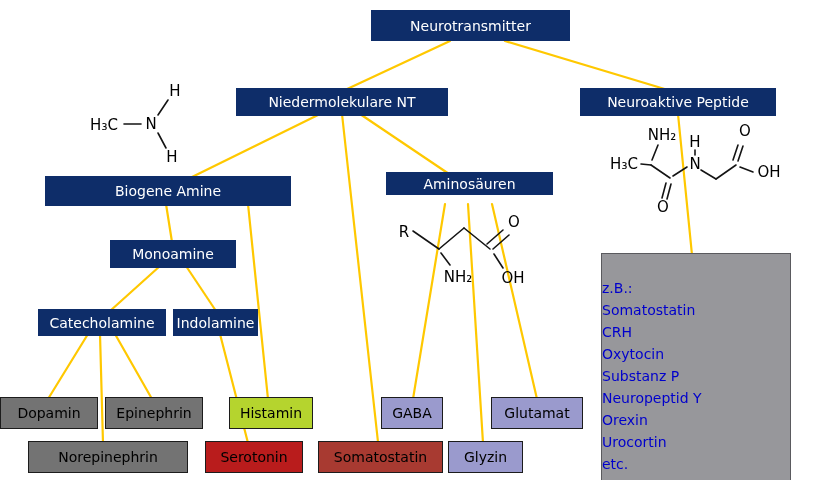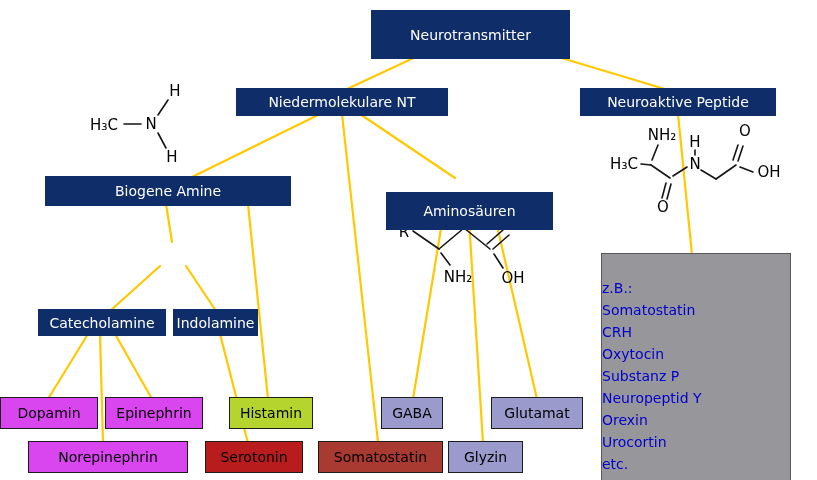--- a/index.html
+++ b/index.html
@@ -2,21 +2,21 @@
 <html><head>
 <meta charset="utf-8">
 <style>
   html,body{margin:0;padding:0;background:#ffffff;}
   body{font-family:"DejaVu Sans","Liberation Sans",sans-serif;}
   #canvas{position:relative;width:817px;height:480px;background:#ffffff;overflow:hidden;}
   #wires{position:absolute;left:0;top:0;z-index:1;}
   .node{position:absolute;z-index:2;display:flex;align-items:center;justify-content:center;white-space:nowrap;}
   .navy{background:#0e2d69;color:#ffffff;font-size:14px;}
   .leaf{border:1px solid #1c1c1c;color:#000000;font-size:14px;}
-  .teal{background:#d946ef;text-align:center;}
+  .teal{background:#737373;text-align:center;}
   .ygreen{background:#b5d42e;}
   .green{background:#b91c1c;}
   .brick{background:#a83a31;}
   .lav{background:#9a9acd;}
   .edge{stroke:#ffc800;stroke-width:2.2;stroke-linecap:round;}
   .bond{stroke:#141414;stroke-width:1.6;stroke-linecap:round;fill:none;}
   .chem{font-size:15px;fill:#000000;text-anchor:middle;}
   #peptide-box{position:absolute;z-index:2;left:601px;top:253px;width:188px;height:214px;background:#97979b;border:1px solid #5a5a5e;text-align:left;padding-top:23px;}
   #peptide-box .pline{color:#0000cc;font-size:14px;line-height:22px;white-space:nowrap;}
 </style>
@@ -86,25 +86,26 @@
       <text class="chem" x="662" y="140">NH₂</text>
       <text class="chem" x="624" y="169">H₃C</text>
       <text class="chem" x="663" y="212">O</text>
       <text class="chem" x="695" y="169">N</text>
       <text class="chem" x="695" y="147">H</text>
       <text class="chem" x="745" y="136">O</text>
       <text class="chem" x="769" y="177">OH</text>
     </g>
   </svg>
 
-  <div class="node navy" style="left:371px;top:10px;width:199px;height:49px">Neurotransmitter</div>
+  <div class="node navy" style="left:371px;top:10px;width:199px;height:31px">Neurotransmitter</div>
   <div class="node navy" style="left:236px;top:88px;width:212px;height:28px">Niedermolekulare NT</div>
   <div class="node navy" style="left:580px;top:88px;width:196px;height:28px">Neuroaktive Peptide</div>
   <div class="node navy" style="left:45px;top:176px;width:246px;height:30px">Biogene Amine</div>
-  <div class="node navy" style="left:386px;top:192px;width:167px;height:38px">Aminosäuren</div>
+  <div class="node navy" style="left:386px;top:172px;width:167px;height:23px">Aminosäuren</div>
+  <div class="node navy" style="left:110px;top:240px;width:126px;height:28px">Monoamine</div>
   <div class="node navy" style="left:38px;top:309px;width:128px;height:27px">Catecholamine</div>
   <div class="node navy" style="left:173px;top:309px;width:85px;height:27px">Indolamine</div>
 
   <div class="node leaf teal" style="left:0px;top:397px;width:96px;height:30px">Dopamin</div>
   <div class="node leaf teal" style="left:105px;top:397px;width:96px;height:30px">Epinephrin</div>
   <div class="node leaf lav" style="left:381px;top:397px;width:60px;height:30px">GABA</div>
   <div class="node leaf ygreen" style="left:229px;top:397px;width:82px;height:30px">Histamin</div>
   <div class="node leaf lav" style="left:491px;top:397px;width:90px;height:30px">Glutamat</div>
   <div class="node leaf teal" style="left:28px;top:441px;width:158px;height:30px">Norepinephrin</div>
   <div class="node leaf green" style="left:205px;top:441px;width:96px;height:30px">Serotonin</div>

